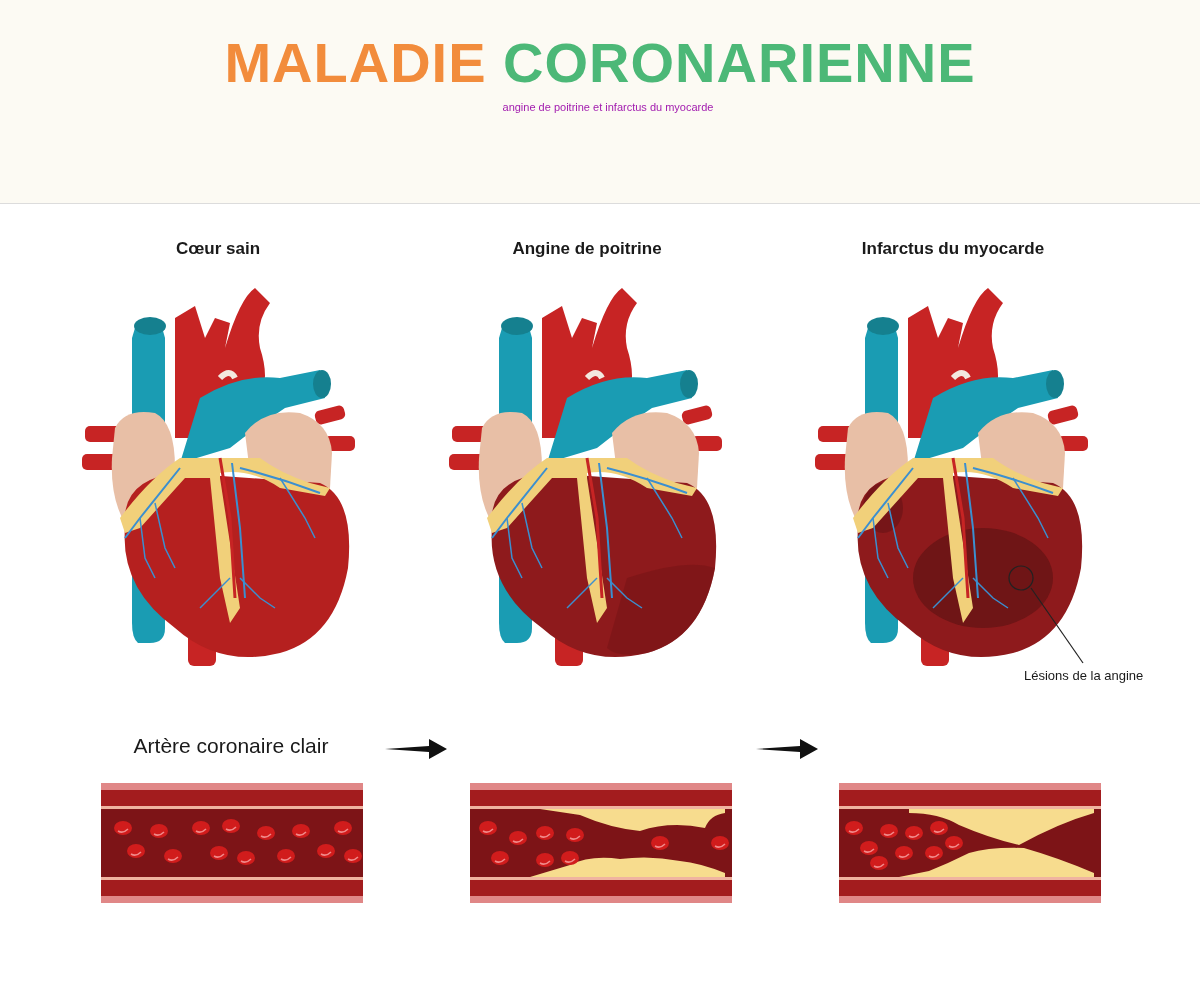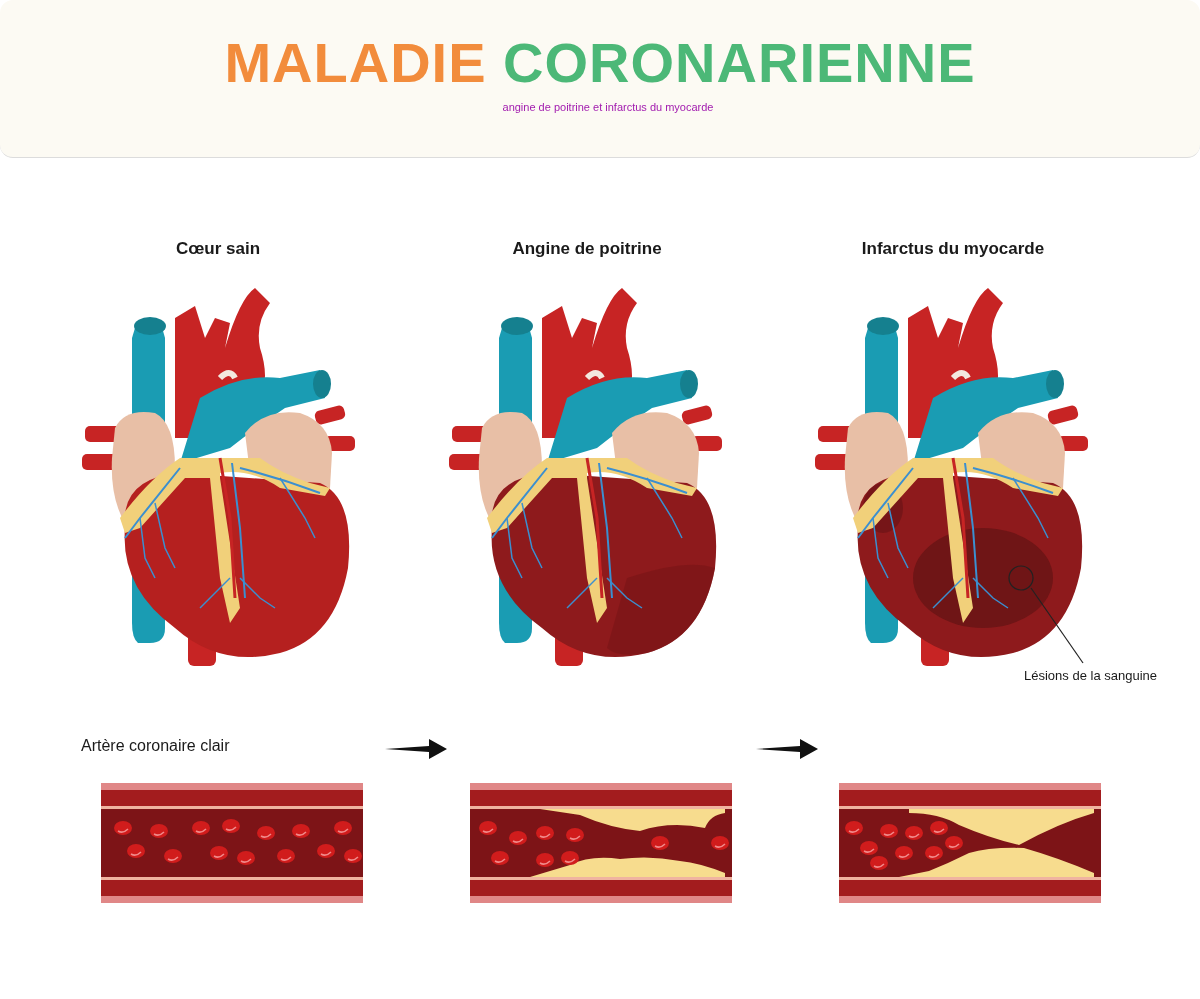--- a/index.html
+++ b/index.html
@@ -1,25 +1,25 @@
 <!DOCTYPE html>
 <html><head>
 <meta charset="utf-8">
 <style>
   * { box-sizing: border-box; margin: 0; padding: 0; }
   html, body { width: 1200px; height: 999px; background: #ffffff; overflow: hidden; }
   body { font-family: "Liberation Sans", "DejaVu Sans", sans-serif; color: #1a1a1a; position: relative; }
-  .header { position: absolute; left: 0; top: 0; width: 1200px; height: 158px; background: #fcfaf3; border-bottom: 1px solid #dcdcdc; border-radius: 13px; }
+  .header { position: absolute; left: 0; top: 0; width: 1200px; height: 204px; background: #fcfaf3; border-bottom: 1px solid #dcdcdc; }
   .title { position: absolute; top: 30px; left: 0; width: 1200px; text-align: center; font-size: 56px; font-weight: bold; letter-spacing: 1px; }
   .title .w1 { color: #f28c3c; }
   .title .w2 { color: #4cb877; }
   .subtitle { position: absolute; top: 101px; left: 8px; width: 1200px; text-align: center; font-size: 11px; color: #a21caf; }
   .panel-title { position: absolute; top: 239px; font-size: 17px; font-weight: bold; text-align: center; width: 300px; }
   .heart { position: absolute; top: 278px; width: 280px; height: 390px; }
-  .caption { position: absolute; font-size: 16px; text-align: left; line-height: 24px; width: 300px; }
+  .caption { position: absolute; font-size: 21px; text-align: center; line-height: 24px; width: 300px; }
   .artery { position: absolute; top: 783px; width: 262px; height: 120px; }
   .arrow { position: absolute; top: 737px; width: 62px; height: 24px; }
   .lesion-label { position: absolute; left: 1024px; top: 668px; font-size: 13px; color: #1a1a1a; }
 </style>
 </head>
 <body>
 
 <div class="header">
   <div class="title">
     <span class="w1">MALADIE</span>
@@ -87,21 +87,21 @@
 
 <svg class="heart" style="left:813px;" viewBox="0 0 280 390">
   <use href="#heart-base"></use>
   <path d="M45,250 Q40,200 100,195 L240,205 Q275,220 268,290 Q255,360 200,375 Q140,390 95,350 Q40,310 45,250 Z" fill="#8e1a1c"></path>
   <ellipse cx="170" cy="300" rx="70" ry="50" fill="#4a0f10" opacity="0.45"></ellipse>
   <ellipse cx="70" cy="230" rx="20" ry="25" fill="#4a0f10" opacity="0.35"></ellipse>
   <use href="#vessels-overlay"></use>
   <circle cx="208" cy="300" r="12" fill="none" stroke="#222" stroke-width="1.2"></circle>
   <line x1="218" y1="310" x2="270" y2="385" stroke="#222" stroke-width="1.2"></line>
 </svg>
-<div class="lesion-label">Lésions de la sanguine</div>
+<div class="lesion-label">Lésions de la angine</div>
 
 <div class="caption" style="left:81px; top:734px;">
   <div>Artère coronaire clair</div>
 </div>
 <div class="caption" style="left:451px; top:726px;">
 </div>
 <div class="caption" style="left:821px; top:726px;">
 </div>
 
 <svg class="arrow" style="left:385px;" viewBox="0 0 62 24">

